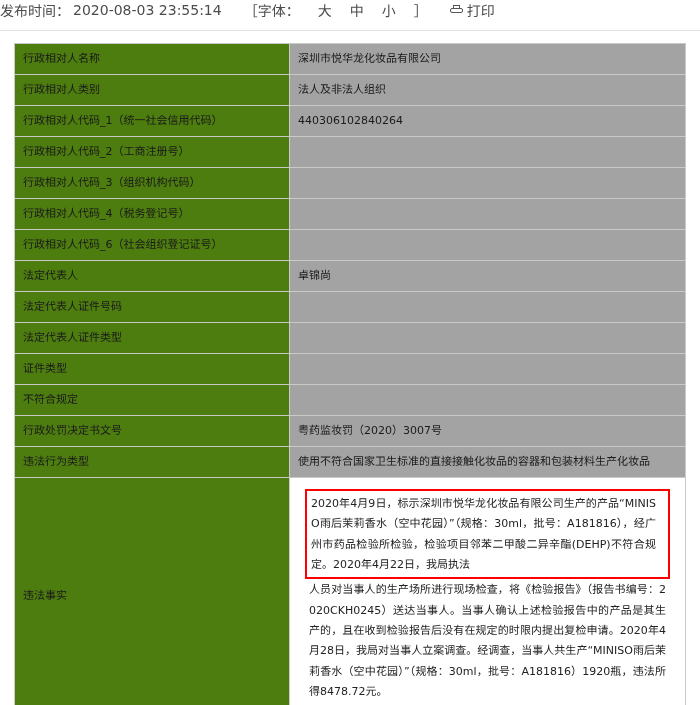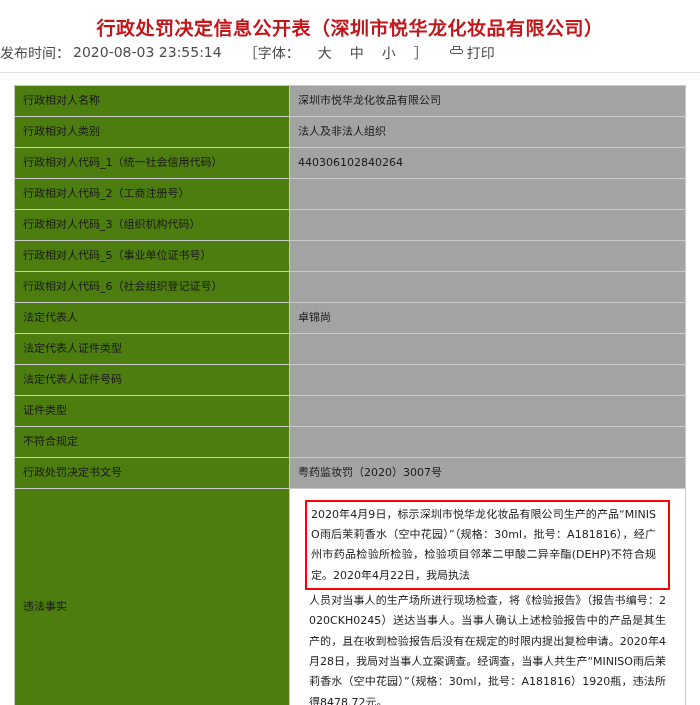--- a/index.html
+++ b/index.html
@@ -132,21 +132,20 @@
   .facts-rest {
     display: block;
     padding: 0 4px;
   }
 </style>
 </head>
 <body>
 
 <div class="page">
 
-  <div class="doc-title">行政处罚决定信息公开表（深圳市悦华龙化妆品有限公司）</div>
 
   <div class="meta-bar">
     <span class="meta-item">
       <span>发布时间：</span>
         <span>2020-08-03 23:55:14</span>
     </span>
     <span class="font-ctrl">
       <span>［字体：</span>
       <span class="font-size-opt">大</span>
       <span class="font-size-opt">中</span>
@@ -179,50 +178,54 @@
         </tr>
         <tr class="tall">
           <td class="lbl">行政相对人代码_2（工商注册号）</td>
           <td class="val empty"></td>
         </tr>
         <tr class="tall">
           <td class="lbl">行政相对人代码_3（组织机构代码）</td>
           <td class="val empty"></td>
         </tr>
         <tr class="tall">
-          <td class="lbl">行政相对人代码_5（事业单位证书号）</td>
+          <td class="lbl">行政相对人代码_4（税务登记号）</td>
           <td class="val empty"></td>
         </tr>
         <tr class="tall">
           <td class="lbl">行政相对人代码_6（社会组织登记证号）</td>
           <td class="val empty"></td>
         </tr>
         <tr class="tall">
           <td class="lbl">法定代表人</td>
           <td class="val">卓锦尚</td>
         </tr>
         <tr class="tall">
+          <td class="lbl">法定代表人证件号码</td>
+          <td class="val empty"></td>
+        </tr>
+        <tr class="tall">
           <td class="lbl">法定代表人证件类型</td>
-          <td class="val empty"></td>
-        </tr>
-        <tr class="tall">
-          <td class="lbl">法定代表人证件号码</td>
           <td class="val empty"></td>
         </tr>
         <tr class="tall">
           <td class="lbl">证件类型</td>
           <td class="val empty"></td>
         </tr>
         <tr class="tall">
           <td class="lbl">不符合规定</td>
           <td class="val empty"></td>
         </tr>
         <tr class="tall">
           <td class="lbl">行政处罚决定书文号</td>
           <td class="val">粤药监妆罚（2020）3007号</td>
+        </tr>
+        <tr class="tall">
+          <td class="lbl">违法行为类型</td>
+          <td class="val">使用不符合国家卫生标准的直接接触化妆品的容器和包装材料生产化妆品</td>
         </tr>
 
         <tr>
           <td class="lbl lbl-facts">违法事实</td>
           <td class="facts-cell">
             <div class="facts-inner">
               <span class="facts-hl">2020年4月9日，标示深圳市悦华龙化妆品有限公司生产的产品“MINISO雨后茉莉香水（空中花园）”（规格：30ml，批号：A181816），经广州市药品检验所检验，检验项目邻苯二甲酸二异辛酯(DEHP)不符合规定。2020年4月22日，我局执法</span>
               <span class="facts-rest">人员对当事人的生产场所进行现场检查，将《检验报告》（报告书编号：2020CKH0245）送达当事人。当事人确认上述检验报告中的产品是其生产的，且在收到检验报告后没有在规定的时限内提出复检申请。2020年4月28日，我局对当事人立案调查。经调查，当事人共生产“MINISO雨后茉莉香水（空中花园）”（规格：30ml，批号：A181816）1920瓶，违法所得8478.72元。</span>
             </div>
           </td>

